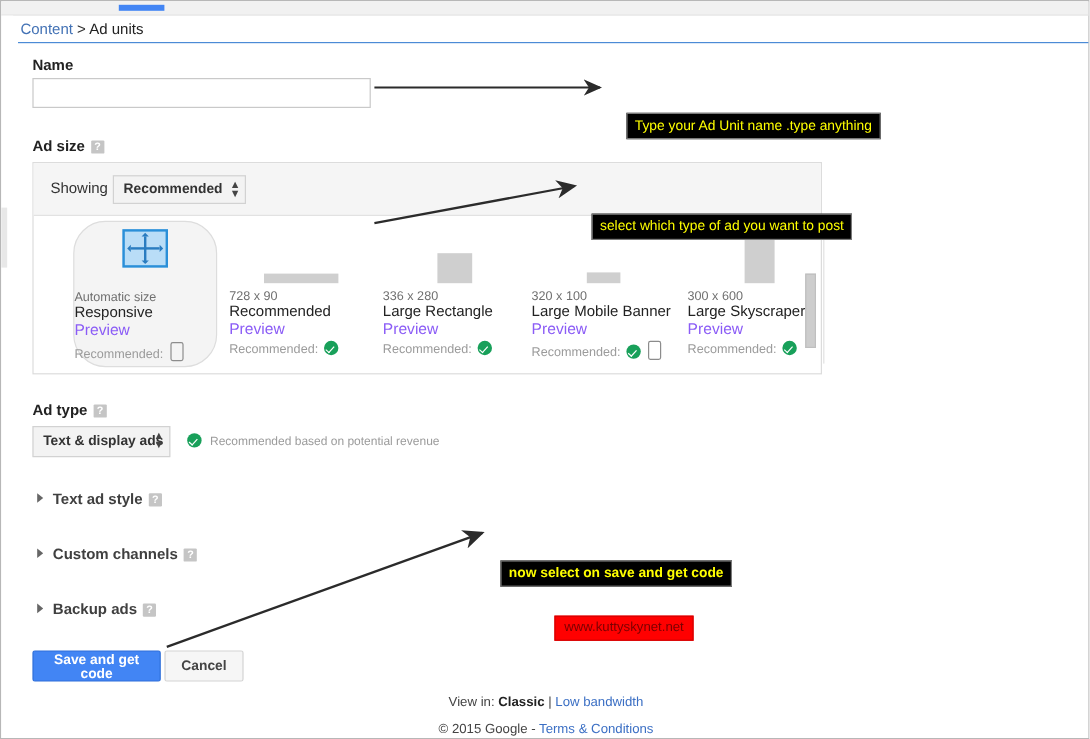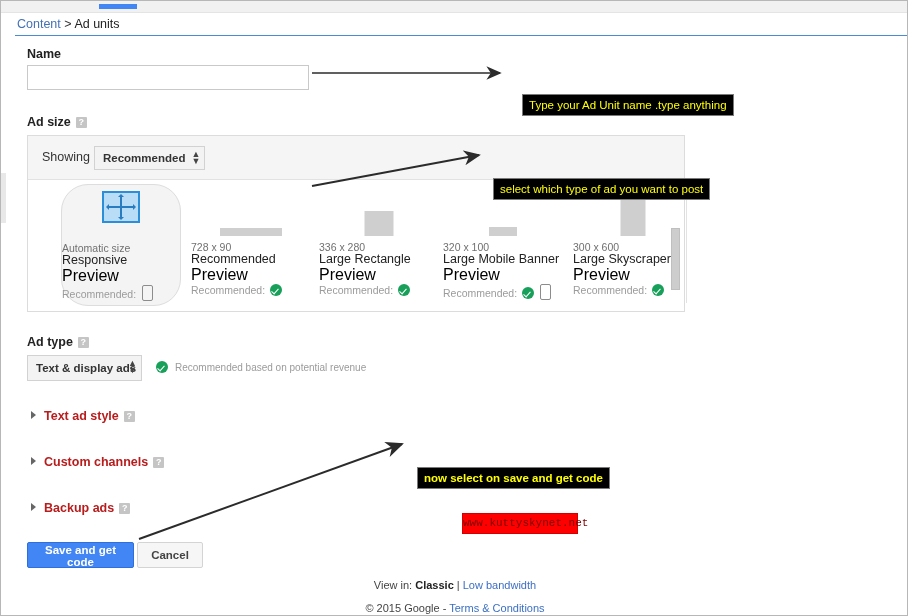--- a/index.html
+++ b/index.html
@@ -202,22 +202,22 @@
     position: absolute;
     left: 0; top: 68px;
     width: 100%;
     font-size: 12.5px;
     color: #222;
   }
   .size-preview {
     position: absolute;
     left: 0; top: 82px;
     width: 100%;
-    font-size: 16px;
-    color: #000000;
+    font-size: 13px;
+    color: #8b5cf6;
     cursor: pointer;
   }
   .size-rec {
     position: absolute;
     left: 0; top: 100px;
     width: 100%;
     font-size: 10.5px;
     color: #9b9b9b;
   }
   .rec-inner {
@@ -327,21 +327,21 @@
   }
   .collapse-row .tri {
     display: inline-block;
     width: 0; height: 0;
     border-top: 4px solid transparent;
     border-bottom: 4px solid transparent;
     border-left: 5px solid #666;
     margin-right: 8px;
     vertical-align: 1px;
   }
-  .collapse-row .lbl { font-weight: bold; color: #b91c1c; }
+  .collapse-row .lbl { font-weight: bold; color: #404040; }
 
   
   .btn-save {
     position: absolute;
     left: 26px; top: 541px;
     width: 107px; height: 26px;
     background: #4285f4;
     border: 1px solid #2f6fd9;
     box-sizing: border-box;
     color: #ffffff;
@@ -400,21 +400,21 @@
     position: absolute;
     left: 461px; top: 512px;
     width: 116px; height: 21px;
     background: #ff0000;
     border: 1px solid #d40000;
     box-sizing: border-box;
     color: #7a0000;
     font-size: 11px;
     line-height: 19px;
     text-align: center;
-    font-family: Liberation Mono, monospace;
+    font-family: Liberation Sans, sans-serif;
   }
   .arrows-layer {
     position: absolute;
     left: 0; top: 0;
     width: 908px; height: 616px;
     pointer-events: none;
   }
 </style>
 </head>
 <body>

